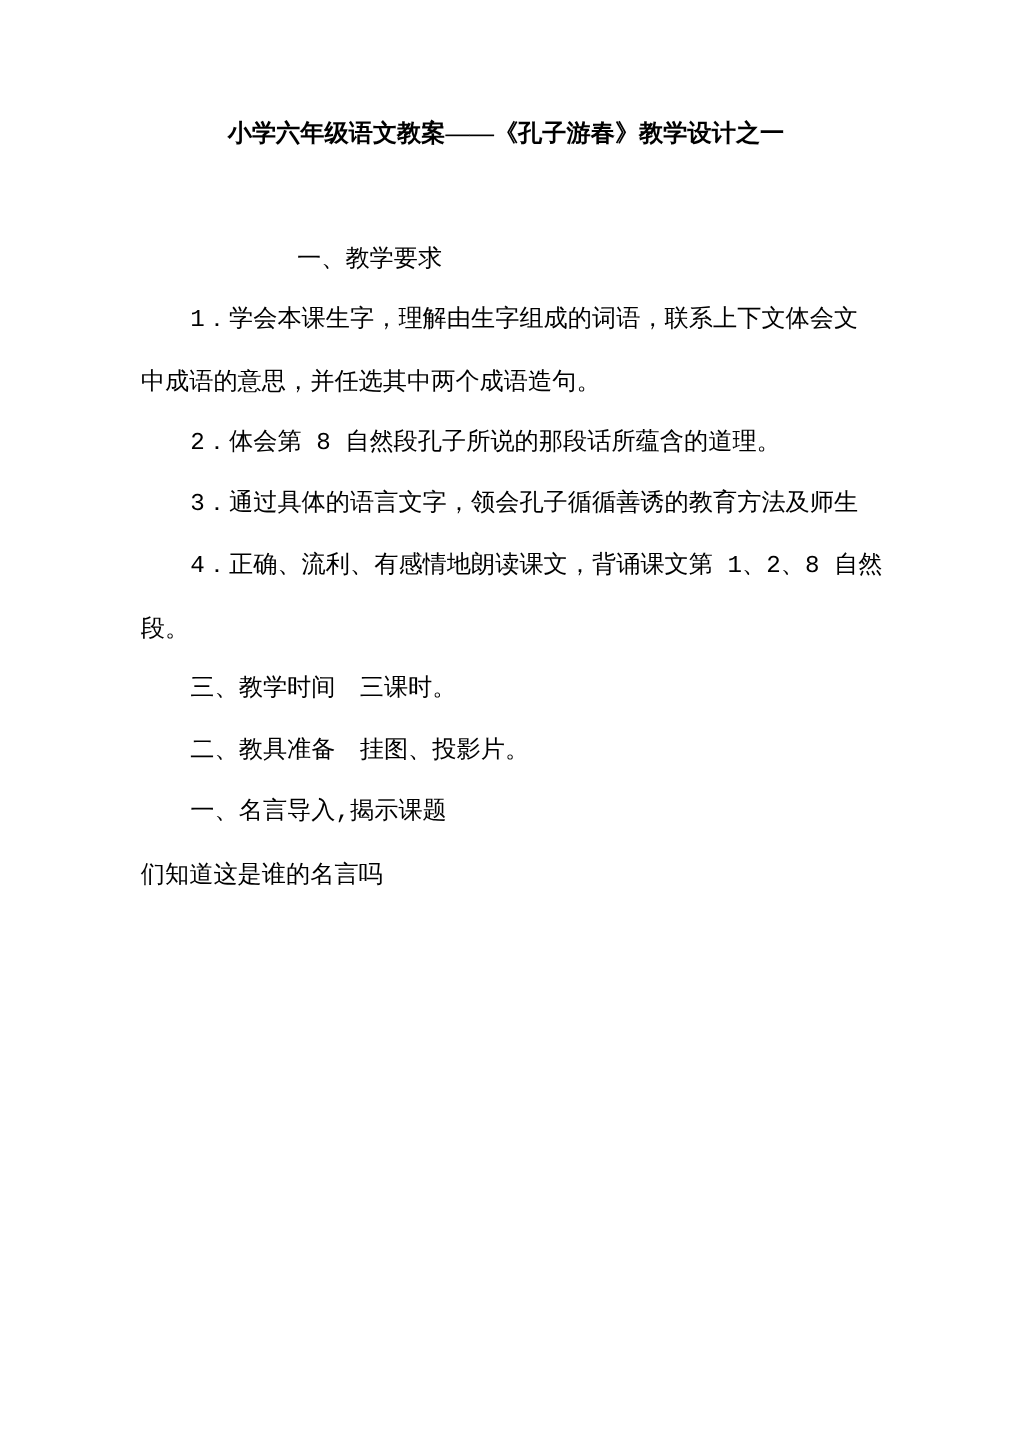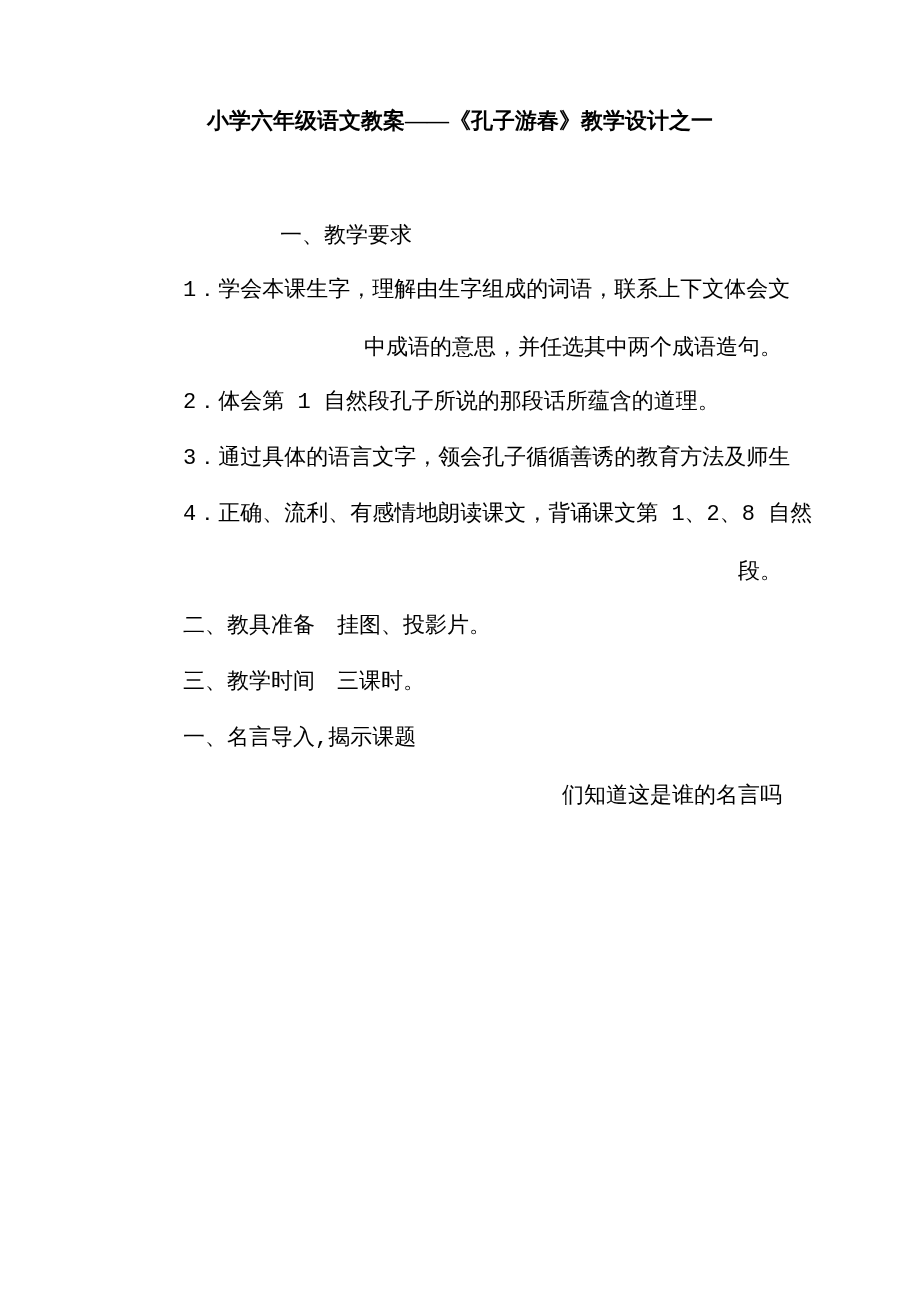--- a/index.html
+++ b/index.html
@@ -23,32 +23,32 @@
     width: 100%;
     text-align: center;
     font-size: 22px;
     font-weight: bold;
     line-height: 34px;
     white-space: nowrap;
   }
   .doc-body {
     position: absolute;
     top: 207px;
-    left: 138px;
+    left: 128px;
     width: 644px;
     font-size: 22px;
   }
   .line {
     height: 56px;
     line-height: 56px;
     white-space: nowrap;
   }
   .ind-first { padding-left: 45px; font-family: Liberation Mono, monospace; }
   .ind-deep  { padding-left: 142px; }
-  .ind-none  { padding-left: 0; text-align: right; }
+  .ind-none  { padding-left: 0; }
   .page-number {
     position: absolute;
     top: 1204px;
     left: 0;
     width: 100%;
     text-align: center;
     font-size: 14px;
     line-height: 20px;
   }
 </style>
@@ -56,25 +56,25 @@
 <body>
 
 <div class="doc-page">
 
   <div class="doc-title">小学六年级语文教案——《孔子游春》教学设计之一</div>
 
   <div class="doc-body">
     <div class="line ind-deep">一、教学要求</div>
     <div class="line ind-first">1．学会本课生字，理解由生字组成的词语，联系上下文体会文</div>
     <div class="line ind-none">中成语的意思，并任选其中两个成语造句。</div>
-    <div class="line ind-first">2．体会第 1 自然段孔子所说的那段话所蕴含的道理。</div>
+    <div class="line ind-first">2．体会第 8 自然段孔子所说的那段话所蕴含的道理。</div>
     <div class="line ind-first">3．通过具体的语言文字，领会孔子循循善诱的教育方法及师生</div>
     <div class="line ind-first">4．正确、流利、有感情地朗读课文，背诵课文第 1、2、8 自然</div>
     <div class="line ind-none">段。</div>
+    <div class="line ind-first">三、教学时间　三课时。</div>
     <div class="line ind-first">二、教具准备　挂图、投影片。</div>
-    <div class="line ind-first">三、教学时间　三课时。</div>
     <div class="line ind-first">一、名言导入,揭示课题</div>
     <div class="line ind-none">们知道这是谁的名言吗</div>
   </div>
 
   <div class="page-number">1</div>
 
 </div>
 
 </body></html>

